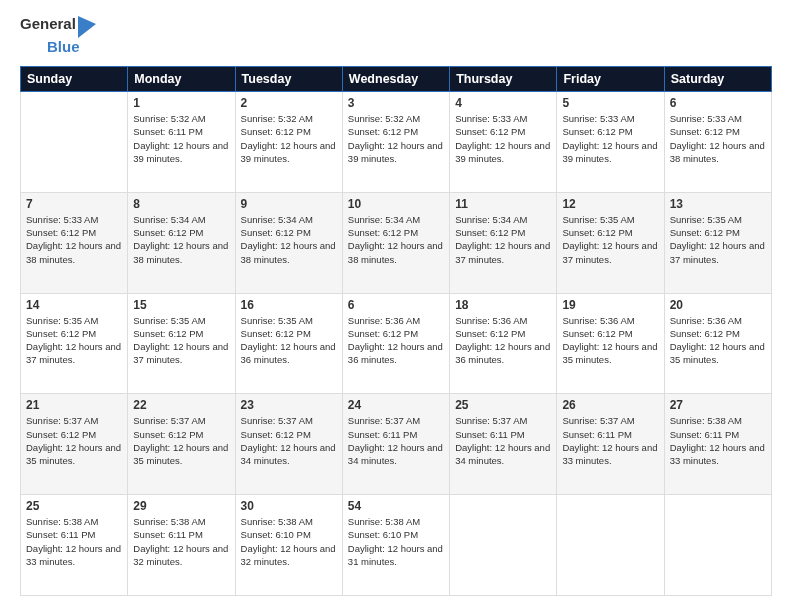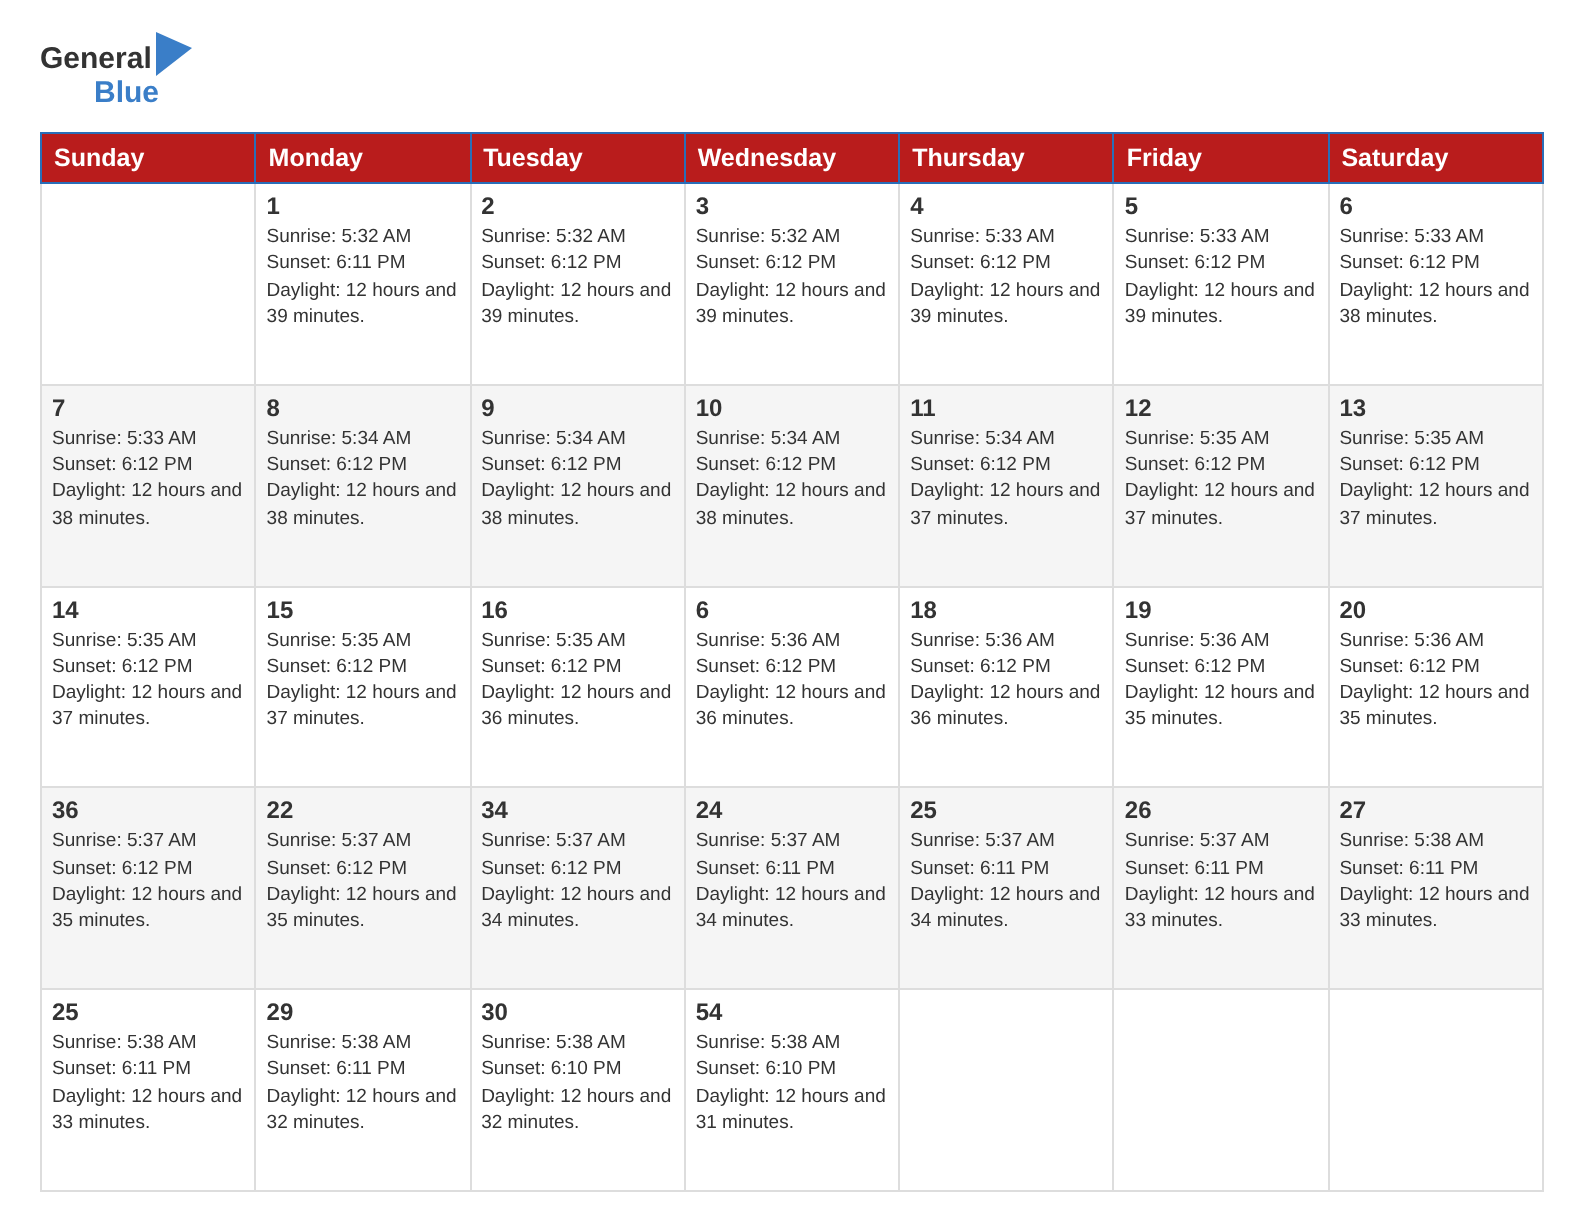--- a/index.html
+++ b/index.html
@@ -96,31 +96,31 @@
     .empty-cell {
       background: #f9f9f9;
     }
     tr:nth-child(even) td {
       background-color: #f5f5f5;
     }
     tr:nth-child(odd) td {
       background-color: #ffffff;
     }
     .calendar thead tr th {
-      background-color: #b91c1c;
+      background-color: #0f172a;
     }
   </style>
 </head>
 <body>
 
 <div class="page">
   <div class="header">
     <div class="logo">
       <div>
-        <div style="display:flex; align-items:flex-end;">
+        <div style="display:flex; align-items:flex-start;">
           <span class="logo-text-general">General</span>
           <svg class="logo-icon" viewBox="0 0 18 22" xmlns="http://www.w3.org/2000/svg">
             <polygon points="0,0 18,8 0,22" fill="#3a7ec8"></polygon>
           </svg>
         </div>
         <div>
           <span class="logo-text-blue">Blue</span>
         </div>
       </div>
     </div>
@@ -223,29 +223,29 @@
             <span class="day-number">19</span>
             <div class="day-info"><span>Sunrise: 5:36 AM</span><br><span>Sunset: 6:12 PM</span><br><span>Daylight: 12 hours and 35 minutes.</span></div>
           </td>
           <td>
             <span class="day-number">20</span>
             <div class="day-info"><span>Sunrise: 5:36 AM</span><br><span>Sunset: 6:12 PM</span><br><span>Daylight: 12 hours and 35 minutes.</span></div>
           </td>
         </tr>
         <tr>
           <td>
-            <span class="day-number">36</span>
+            <span class="day-number">21</span>
             <div class="day-info"><span>Sunrise: 5:37 AM</span><br><span>Sunset: 6:12 PM</span><br><span>Daylight: 12 hours and 35 minutes.</span></div>
           </td>
           <td>
             <span class="day-number">22</span>
             <div class="day-info"><span>Sunrise: 5:37 AM</span><br><span>Sunset: 6:12 PM</span><br><span>Daylight: 12 hours and 35 minutes.</span></div>
           </td>
           <td>
-            <span class="day-number">34</span>
+            <span class="day-number">23</span>
             <div class="day-info"><span>Sunrise: 5:37 AM</span><br><span>Sunset: 6:12 PM</span><br><span>Daylight: 12 hours and 34 minutes.</span></div>
           </td>
           <td>
             <span class="day-number">24</span>
             <div class="day-info"><span>Sunrise: 5:37 AM</span><br><span>Sunset: 6:11 PM</span><br><span>Daylight: 12 hours and 34 minutes.</span></div>
           </td>
           <td>
             <span class="day-number">25</span>
             <div class="day-info"><span>Sunrise: 5:37 AM</span><br><span>Sunset: 6:11 PM</span><br><span>Daylight: 12 hours and 34 minutes.</span></div>
           </td>

